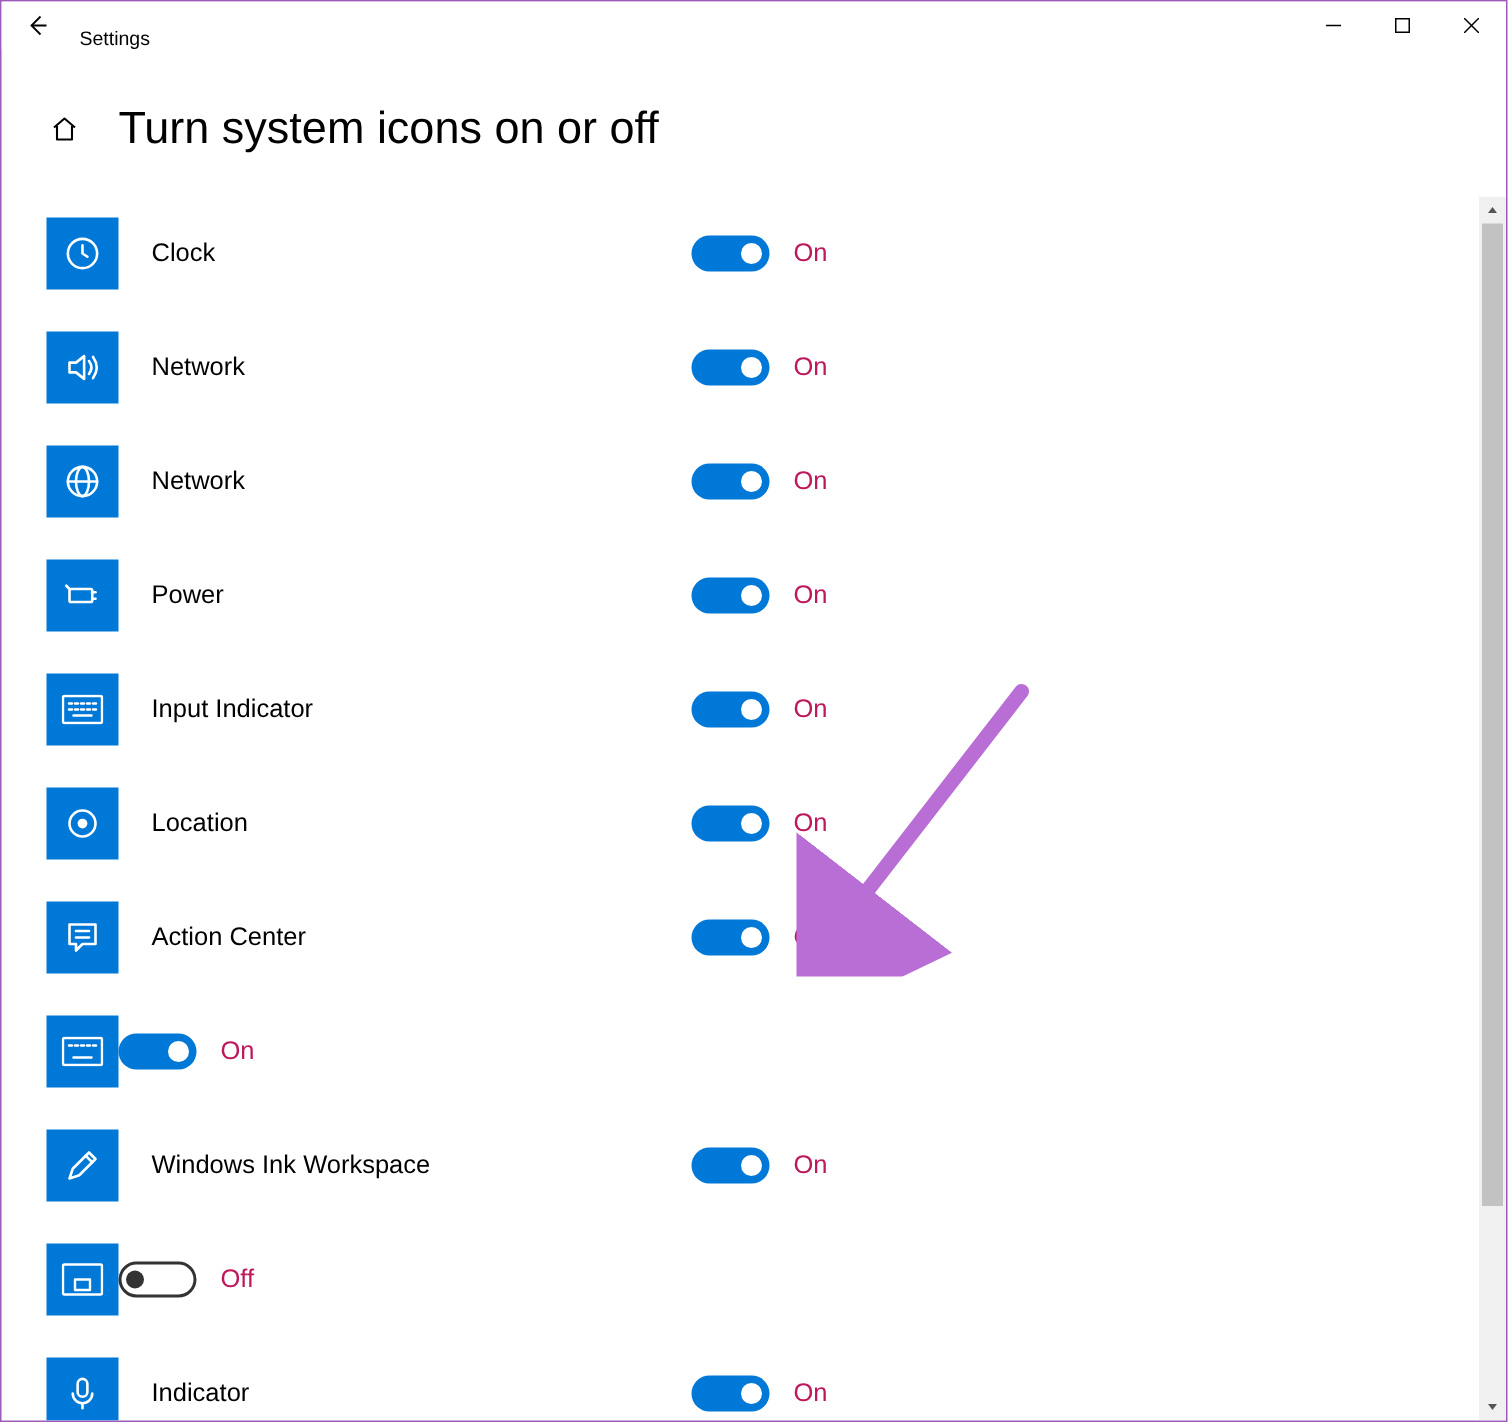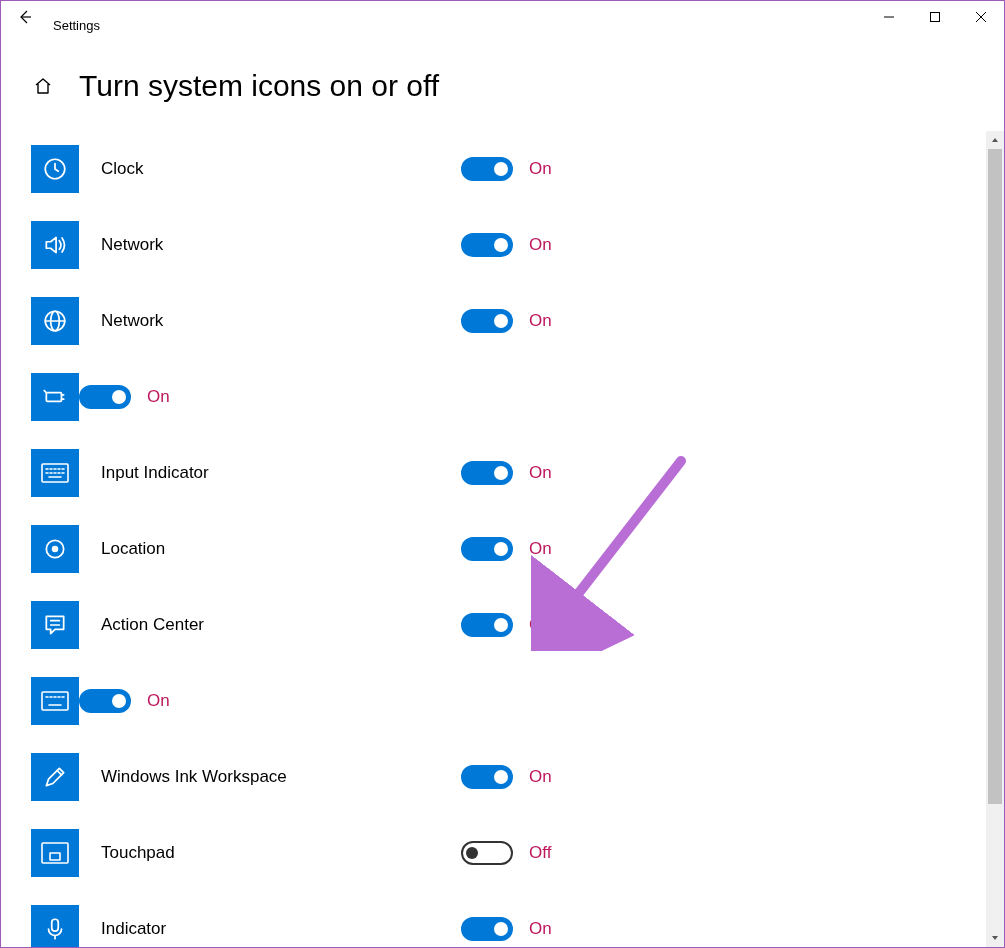--- a/index.html
+++ b/index.html
@@ -228,20 +228,21 @@
       </div>
       <div class="row">
         <div class="icon-tile">
           <svg width="26" height="26" viewBox="0 0 24 24">
             <rect x="4" y="8" width="14" height="8" rx="1" stroke="#fff" stroke-width="1.6" fill="none" stroke-linecap="round" stroke-linejoin="round"></rect>
             <line x1="18" y1="10" x2="20" y2="10" stroke="#fff" stroke-width="1.6" fill="none" stroke-linecap="round" stroke-linejoin="round"></line>
             <line x1="18" y1="14" x2="20" y2="14" stroke="#fff" stroke-width="1.6" fill="none" stroke-linecap="round" stroke-linejoin="round"></line>
             <line x1="2" y1="6" x2="4" y2="8" stroke="#fff" stroke-width="1.6" fill="none" stroke-linecap="round" stroke-linejoin="round"></line>
           </svg>
         </div>
+        <div class="row-label">Power</div>
         <div class="toggle-block">
           <div class="toggle on">
             <div class="knob"></div>
           </div>
           <div class="toggle-state">On</div>
         </div>
       </div>
       <div class="row">
         <div class="icon-tile">
           <svg width="28" height="20" viewBox="0 0 28 20">
@@ -332,21 +333,20 @@
           <div class="toggle-state">On</div>
         </div>
       </div>
       <div class="row">
         <div class="icon-tile">
           <svg width="28" height="22" viewBox="0 0 28 22">
             <rect x="1" y="1" width="26" height="20" rx="1" stroke="#fff" stroke-width="1.6" fill="none" stroke-linecap="round" stroke-linejoin="round"></rect>
             <rect x="9" y="11" width="10" height="7" stroke="#fff" stroke-width="1.6" fill="none" stroke-linecap="round" stroke-linejoin="round"></rect>
           </svg>
         </div>
-        <div class="row-label">Touchpad</div>
         <div class="toggle-block">
           <div class="toggle off">
             <div class="knob"></div>
           </div>
           <div class="toggle-state">Off</div>
         </div>
       </div>
       <div class="row">
         <div class="icon-tile">
           <svg width="26" height="26" viewBox="0 0 24 24">

